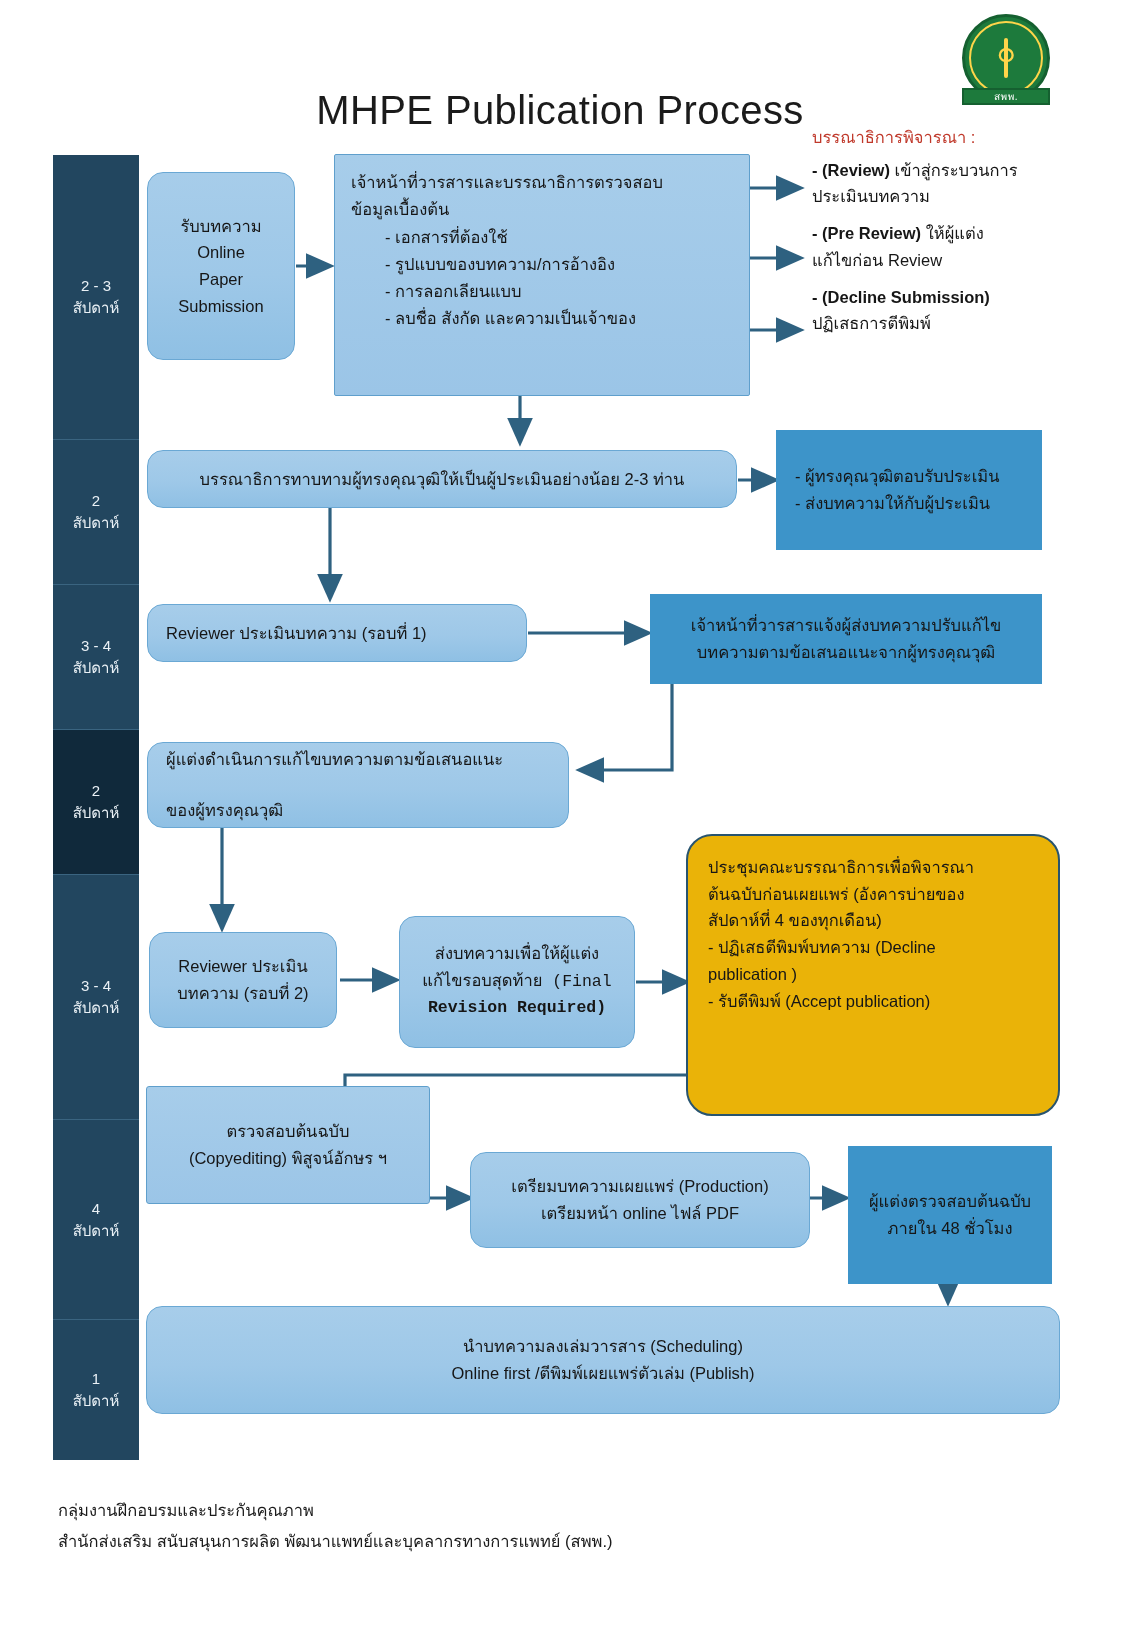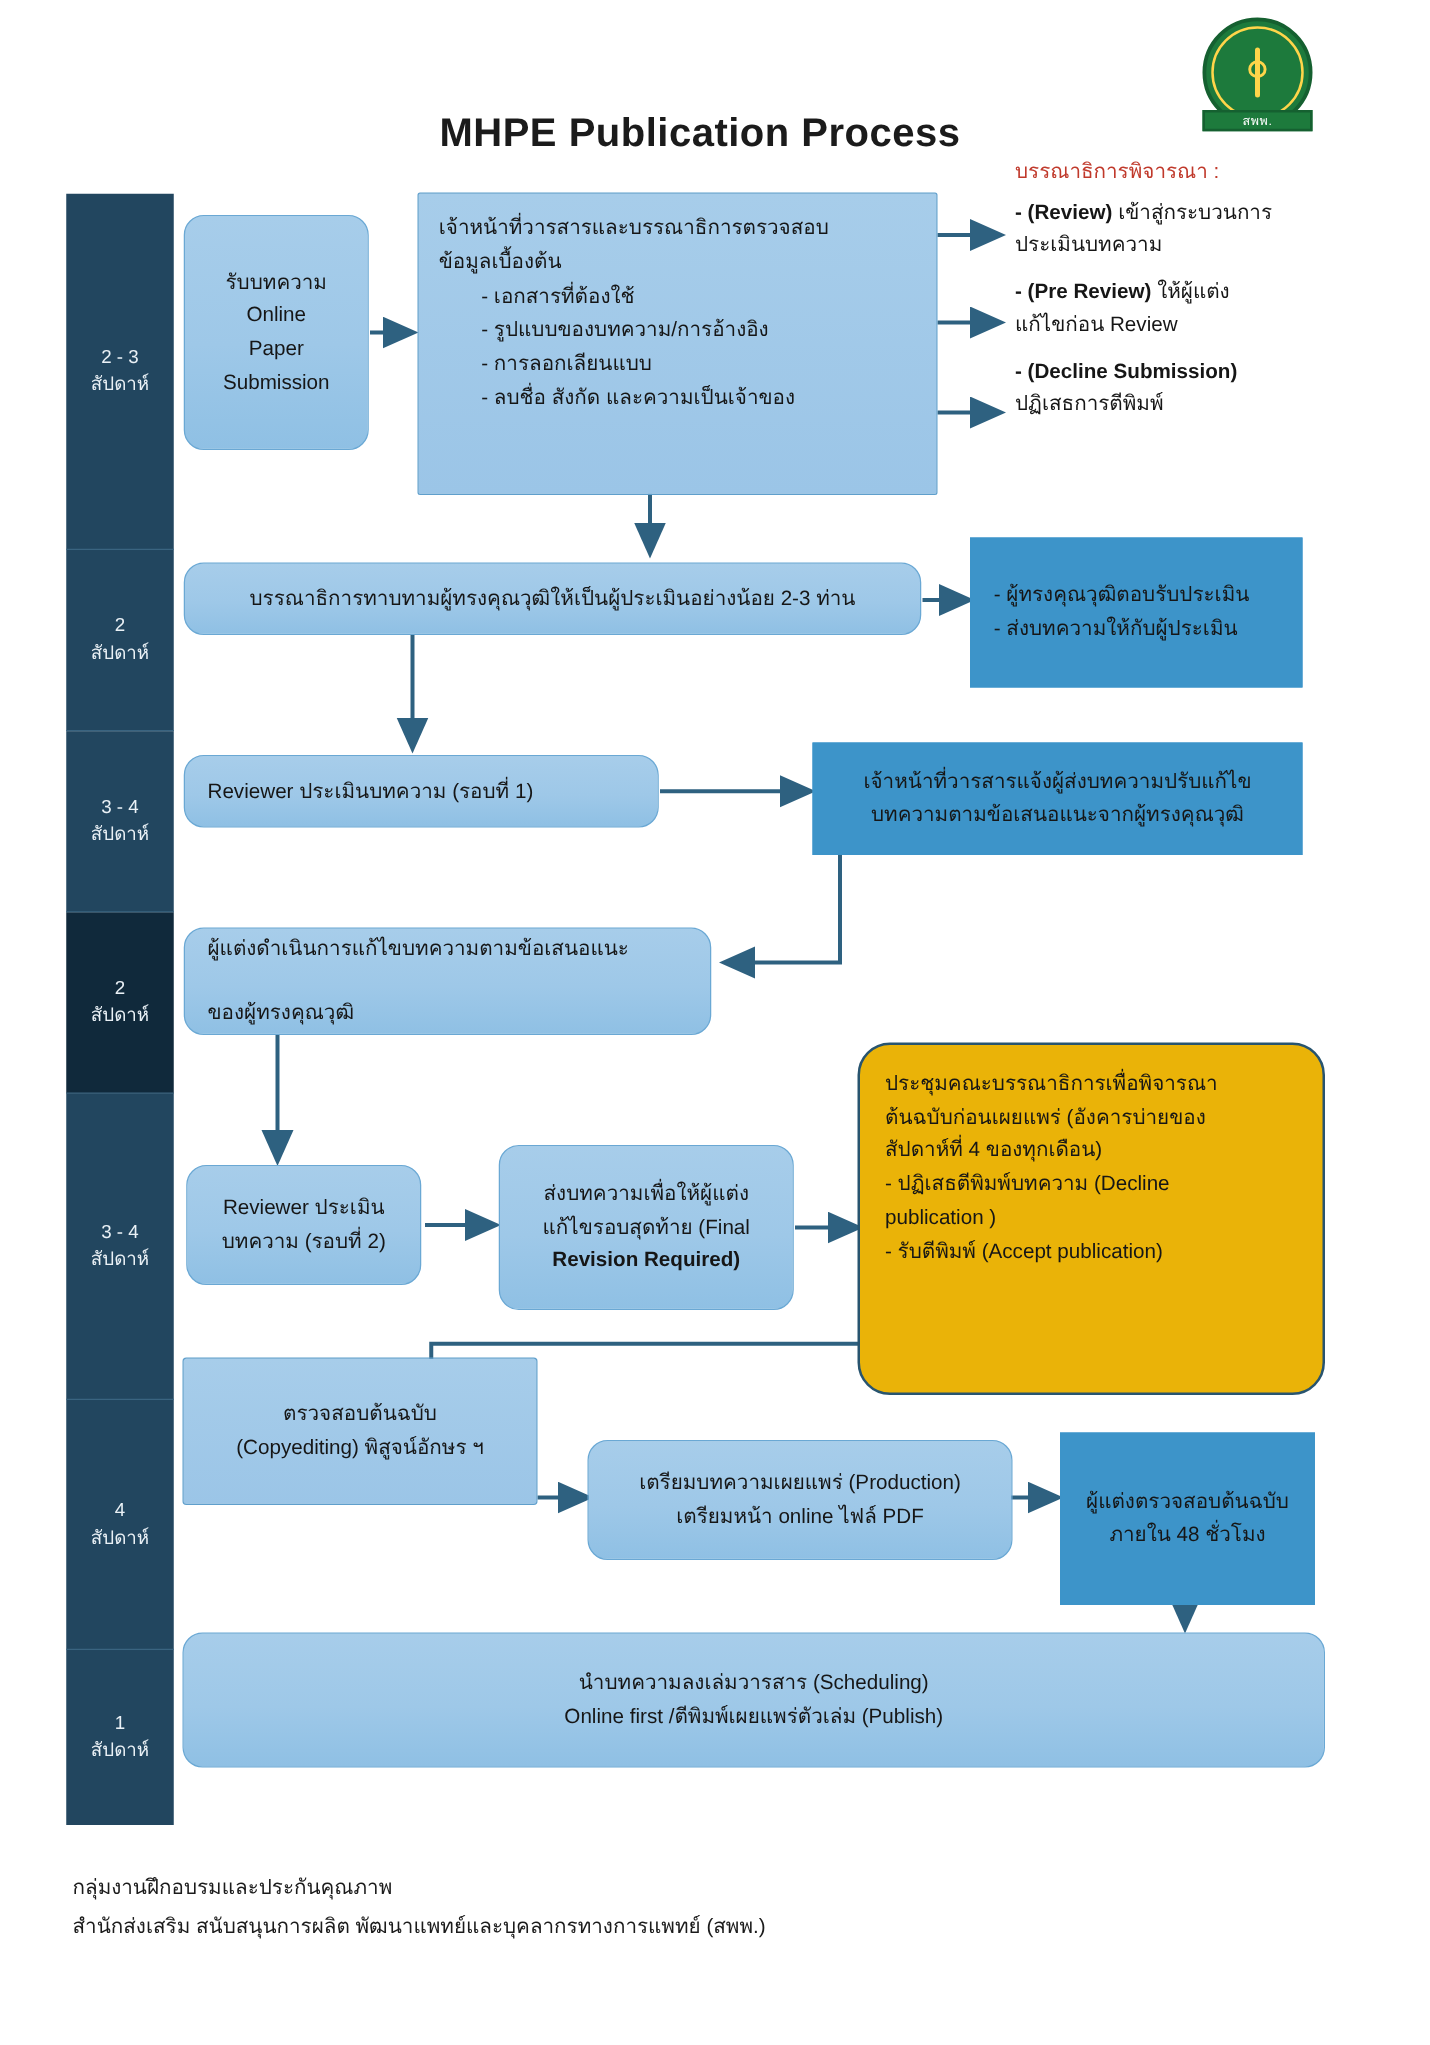--- a/index.html
+++ b/index.html
@@ -13,21 +13,21 @@
   .logo .ring{width:70px;height:70px;border-radius:50%;border:2px solid #ffd54a;
         display:flex;align-items:center;justify-content:center;position:relative;}
   .logo .rod{width:4px;height:40px;background:#ffd54a;border-radius:2px;}
   .logo .snake{position:absolute;font-size:26px;color:#ffd54a;line-height:1;}
   .logo-band{position:absolute;left:962px;top:88px;width:88px;height:17px;background:#1d7a3c;
         border:2px solid #156030;box-sizing:border-box;color:#fff;font-size:10px;
         display:flex;align-items:center;justify-content:center;letter-spacing:.5px;}
 
   
   .title{position:absolute;left:300px;top:88px;width:520px;text-align:center;
-         font-size:32px;color:#1b1b1b;font-weight:700;letter-spacing:.4px;}
+         font-size:40px;color:#1b1b1b;font-weight:400;letter-spacing:.4px;}
 
   
   .strip{position:absolute;left:53px;top:155px;width:86px;}
   .strip-cell{background:#22465f;color:#eaf1f6;display:flex;flex-direction:column;
               align-items:center;justify-content:center;font-size:15px;line-height:1.45;
               border-bottom:1px solid #3a6480;box-sizing:border-box;}
   .strip-cell.dark{background:#10293b;}
 
   
   .node{position:absolute;box-sizing:border-box;display:flex;flex-direction:column;
@@ -201,21 +201,21 @@
   <div class="node n-light lft" style="left:147px;top:742px;width:422px;height:86px;gap:24px;">
     <div>ผู้แต่งดำเนินการแก้ไขบทความตามข้อเสนอแนะ</div>
     <div>ของผู้ทรงคุณวุฒิ</div>
   </div>
 
   <div class="node n-light ctr" style="left:149px;top:932px;width:188px;height:96px;">
     <div>Reviewer ประเมิน</div>
     <div>บทความ (รอบที่ 2)</div>
   </div>
 
-  <div class="node n-light ctr" style="left:399px;top:916px;width:236px;height:132px;">
+  <div class="node n-light ctr" style="left:399px;top:916px;width:236px;height:132px;font-family:Liberation Mono, monospace;">
     <div>ส่งบทความเพื่อให้ผู้แต่ง</div>
     <div>แก้ไขรอบสุดท้าย (Final</div>
     <div style="font-weight:700">Revision Required)</div>
   </div>
 
   <div class="node n-outline lft" style="left:686px;top:834px;width:374px;height:282px;justify-content:flex-start;padding-top:18px;">
     <div>ประชุมคณะบรรณาธิการเพื่อพิจารณา</div>
     <div>ต้นฉบับก่อนเผยแพร่ (อังคารบ่ายของ</div>
     <div>สัปดาห์ที่ 4 ของทุกเดือน)</div>
     <div>- ปฏิเสธตีพิมพ์บทความ (Decline</div>

